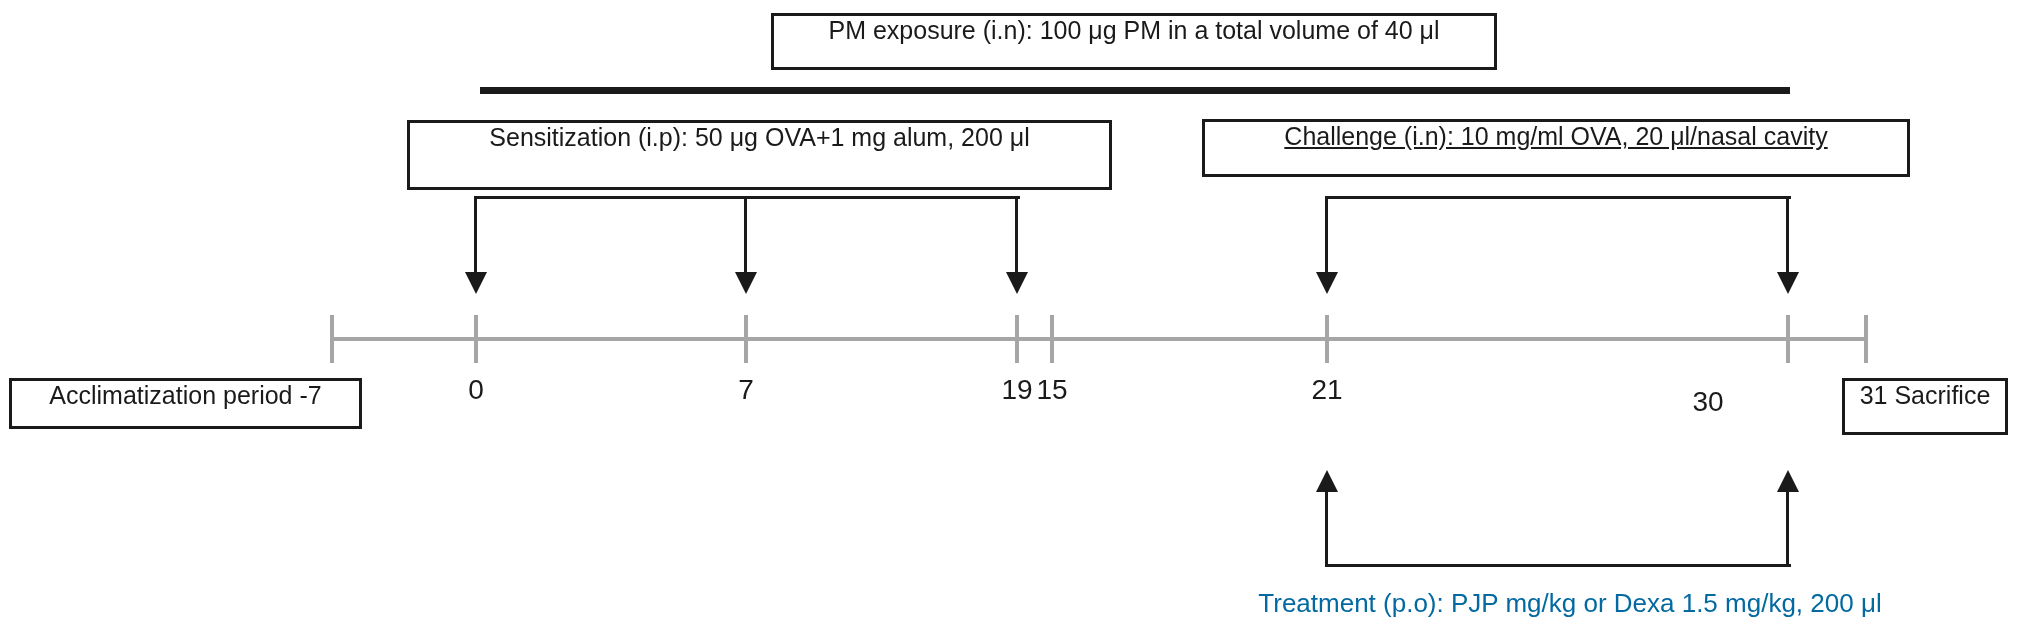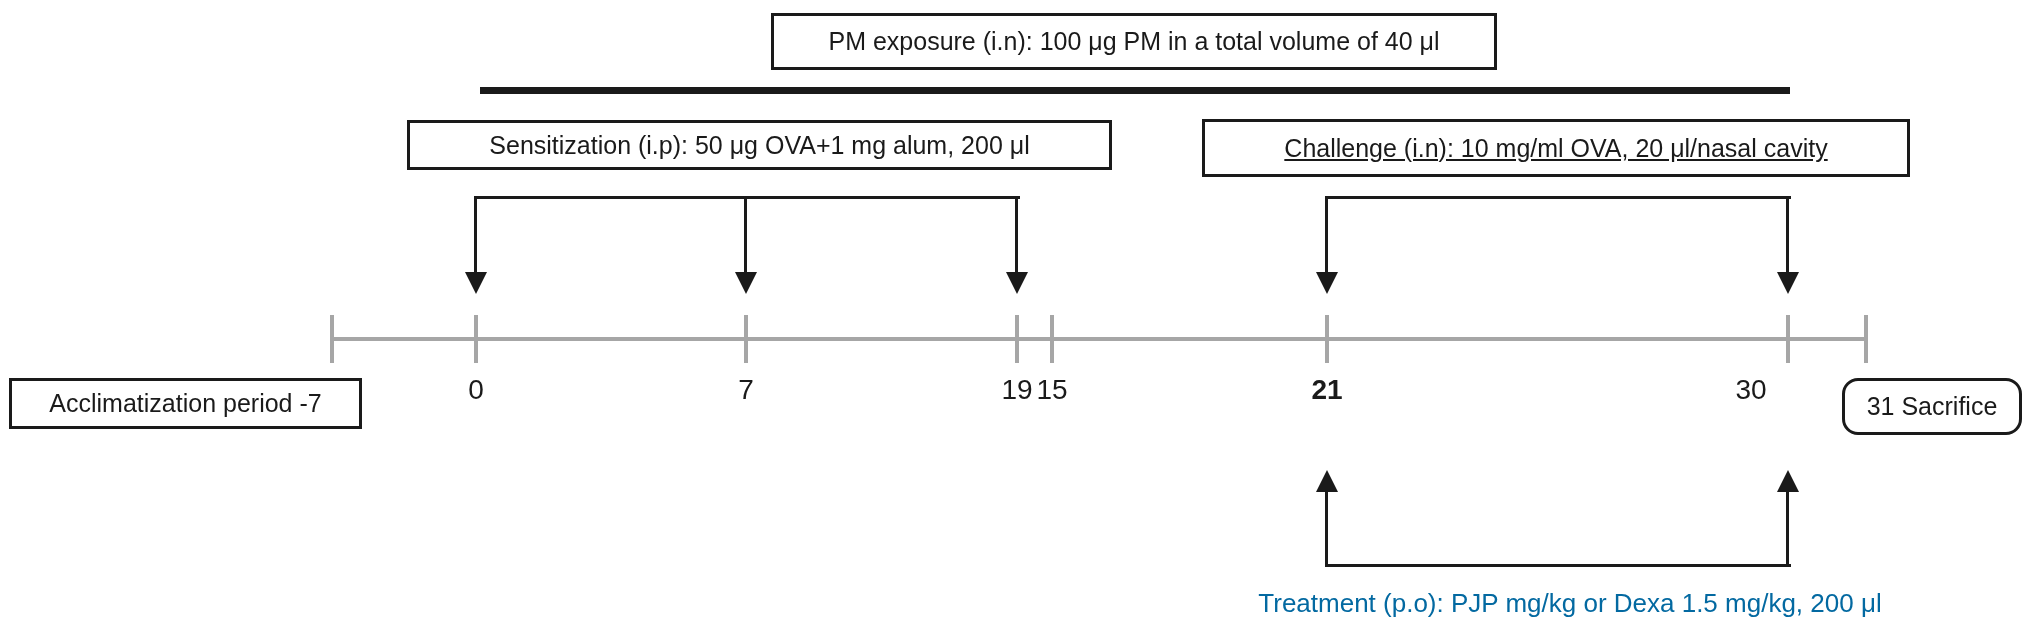--- a/index.html
+++ b/index.html
@@ -15,31 +15,30 @@
     font-family: "Liberation Sans", sans-serif;
     color: #1a1a1a;
     overflow: hidden;
   }
   .box {
     position: absolute;
     box-sizing: border-box;
     border: 3px solid #1a1a1a;
     background: #ffffff;
     display: flex;
-    align-items: center;
     justify-content: center;
     font-size: 25px;
     white-space: nowrap;
     color: #1a1a1a;
   }
   .pm-box        { left: 771px;  top: 13px;  width: 726px; height: 57px; }
-  .sens-box      { left: 407px;  top: 120px; width: 705px; height: 50px; }
+  .sens-box      { left: 407px;  top: 120px; width: 705px; height: 70px; }
   .chal-box      { left: 1202px; top: 119px; width: 708px; height: 58px; text-decoration: underline; }
   .accl-box      { left: 9px;    top: 378px; width: 353px; height: 51px; }
-  .sac-box       { left: 1842px; top: 378px; width: 180px; height: 57px; border-radius: 16px; }
+  .sac-box       { left: 1842px; top: 378px; width: 166px; height: 57px; }
   .black-bar {
     position: absolute;
     left: 480px; top: 87px;
     width: 1310px; height: 7px;
     background: #1a1a1a;
   }
   .treatment-label {
     position: absolute;
     left: 1160px; top: 588px;
     width: 820px;
@@ -123,23 +122,23 @@
     <div class="tl-tick" style="left: 330px;"></div>
     <div class="tl-tick" style="left: 474px;"></div>
     <div class="tl-label" style="left: 436px;">0</div>
     <div class="tl-tick" style="left: 744px;"></div>
     <div class="tl-label" style="left: 706px;">7</div>
     <div class="tl-tick" style="left: 1015px;"></div>
     <div class="tl-label" style="left: 977px;">19</div>
     <div class="tl-tick" style="left: 1050px;"></div>
     <div class="tl-label" style="left: 1012px;">15</div>
     <div class="tl-tick" style="left: 1325px;"></div>
-    <div class="tl-label" style="left: 1287px; font-weight: bold;">21</div>
+    <div class="tl-label" style="left: 1287px;">21</div>
     <div class="tl-tick" style="left: 1786px;"></div>
-    <div class="tl-label" style="left: 1711px;">30</div>
+    <div class="tl-label" style="left: 1668px; margin-top: 12px;">30</div>
     <div class="tl-tick" style="left: 1864px;"></div>
     <div class="br-h" style="left: 476px; width: 544px; top: 196px;"></div>
     <div class="br-v" style="left: 474px; top: 196px; height: 78px;"></div>
     <div class="ah-down" style="left: 465px; top: 272px;"></div>
     <div class="br-v" style="left: 744px; top: 196px; height: 78px;"></div>
     <div class="ah-down" style="left: 735px; top: 272px;"></div>
     <div class="br-v" style="left: 1015px; top: 196px; height: 78px;"></div>
     <div class="ah-down" style="left: 1006px; top: 272px;"></div>
     <div class="br-h" style="left: 1327px; width: 464px; top: 196px;"></div>
     <div class="br-v" style="left: 1325px; top: 196px; height: 78px;"></div>

